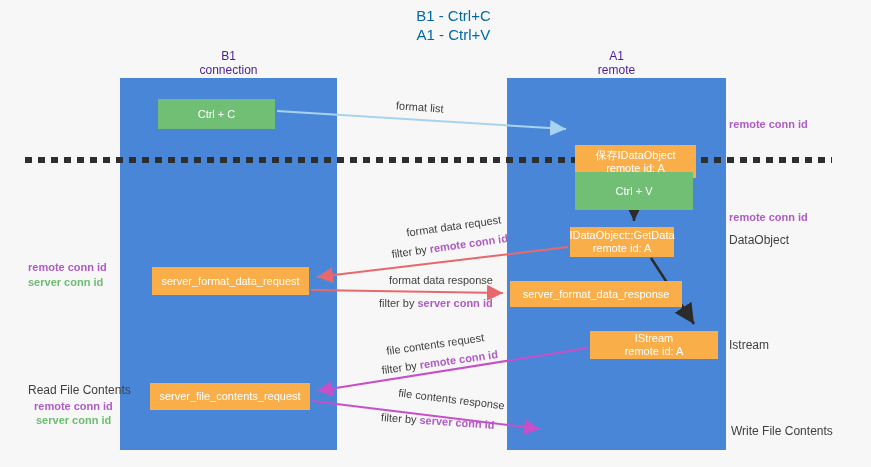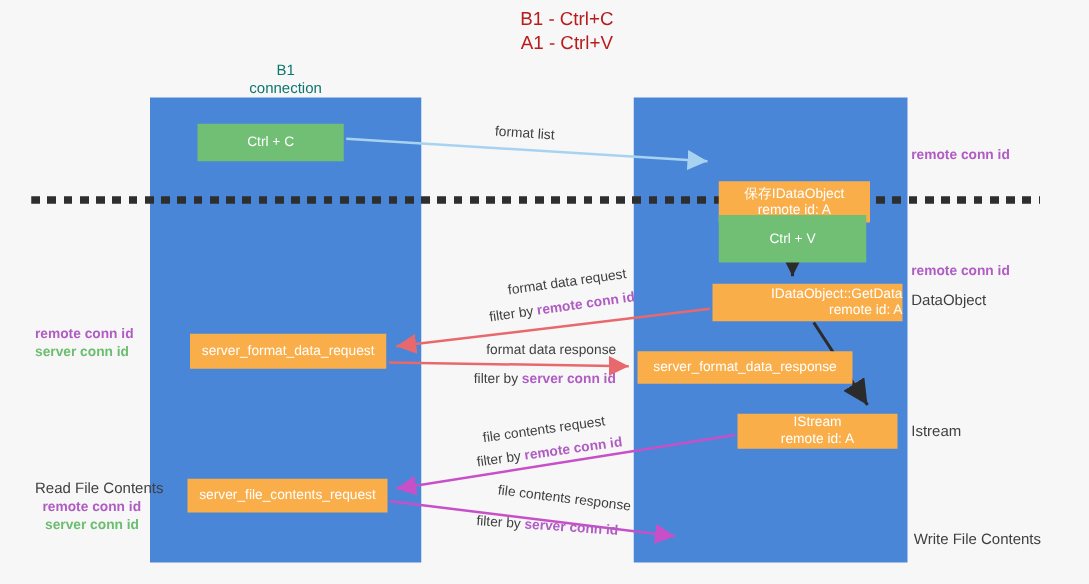--- a/index.html
+++ b/index.html
@@ -13,31 +13,31 @@
     overflow: hidden;
   }
   .abs { position: absolute; }
 
   
   .title {
     left: 0; right: 0; top: 6px;
     text-align: center;
     font-size: 15px;
     line-height: 19px;
-    color: #b91c1c;
+    color: #0369a1;
     padding-left: 36px;
   }
 
   
   .col-header {
     top: 49px;
     text-align: center;
     font-size: 12px;
     line-height: 14px;
-    color: #0f766e;
+    color: #4c1d95;
   }
 
   
   .column {
     top: 78px;
     height: 372px;
     background: #4a86d8;
   }
   #col-left  { left: 120px; width: 217px; }
   #col-right { left: 507px; width: 219px; }
@@ -60,21 +60,21 @@
     font-size: 11px;
     line-height: 13px;
     z-index: 3;
   }
   .green  { background: #71bf74; }
   .orange { background: #f9ae49; }
 
   #node-ctrl-c        { left: 158px; top:  99px; width: 117px; height: 30px; }
   #node-save-dobj     { left: 575px; top: 117px; width: 121px; height: 33px; margin-top: 28px; }
   #node-ctrl-v        { left: 575px; top: 172px; width: 118px; height: 38px; }
-  #node-getdata       { left: 570px; top: 227px; width: 152px; height: 30px; align-items: flex-end; }
+  #node-getdata       { left: 570px; top: 227px; width: 104px; height: 30px; }
   #node-fmt-req       { left: 152px; top: 267px; width: 157px; height: 28px; }
   #node-fmt-resp      { left: 510px; top: 281px; width: 172px; height: 26px; }
   #node-istream       { left: 590px; top: 331px; width: 128px; height: 28px; }
   #node-file-req      { left: 150px; top: 383px; width: 160px; height: 27px; }
   #node-file-resp     { left: 545px; top: 417px; width: 160px; height: 26px; }
 
   
   .lbl { font-size: 11px; color: #3f3f3f; white-space: nowrap; z-index: 4; }
   .purple { color: #b05cc4; font-weight: bold; }
   .greentxt { color: #6cbd70; font-weight: bold; }
@@ -92,20 +92,24 @@
 <div id="stage">
 
   <div class="abs title">
     <div>B1 - Ctrl+C</div>
     <div>A1 - Ctrl+V</div>
   </div>
 
   <div class="abs col-header" style="left:120px;width:217px;">
     <div>B1</div>
     <div>connection</div>
+  </div>
+  <div class="abs col-header" style="left:507px;width:219px;">
+    <div>A1</div>
+    <div>remote</div>
   </div>
 
   <div id="col-left" class="abs column"></div>
   <div id="col-right" class="abs column"></div>
 
   <div class="abs dashed-line" style="z-index:2;"></div>
 
   <svg id="arrows" width="871" height="467" viewBox="0 0 871 467">
     <defs>
       <marker id="m-blue" markerWidth="8" markerHeight="8" refX="8" refY="4" orient="auto">

